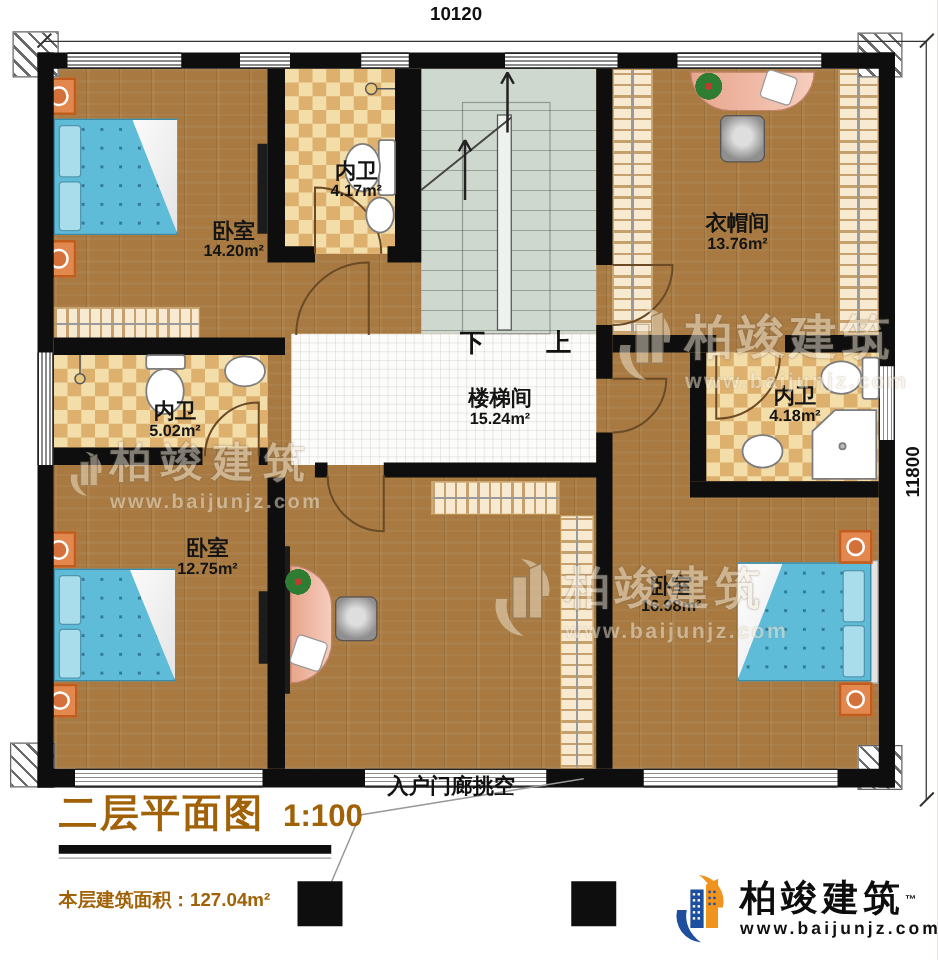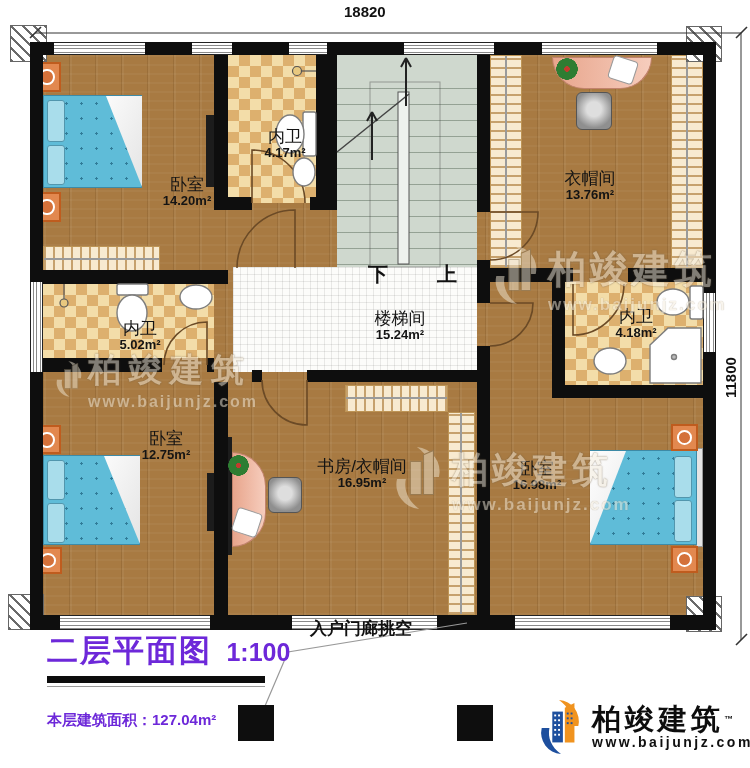--- a/index.html
+++ b/index.html
@@ -43,31 +43,31 @@
   .hb{background:#e4e4e4;border:1px solid #9b9b9b;box-sizing:border-box;}
   .stand{background:#e2884f;border:2px solid #bf5c1e;box-sizing:border-box;}
   .stand::after{content:"";position:absolute;inset:18%;border:2px solid #fff;border-radius:50%;background:#d4713a;}
   .tv{background:#1c1c1c;}
   .chair{background:radial-gradient(circle at 50% 45%,#dedede 0 28%,#8f8f8f 72%);border:1px solid #555;border-radius:6px;}
   .plant{background:radial-gradient(circle,#c23b2e 0 18%,#2e7d32 19% 68%,rgba(46,125,50,0) 70%);}
   .stool{background:#fff;border:1px solid #999;border-radius:4px;transform:rotate(18deg);}
   .salmon{background:linear-gradient(90deg,#e8a58c,#f6cdbd);border:1px solid #c2836d;box-sizing:border-box;}
   
   .rlabel{z-index:5;text-align:center;color:#141414;transform:translateX(-50%);white-space:nowrap;}
-  .rlabel .rn{font-size:17px;font-weight:normal;line-height:18px;}
+  .rlabel .rn{font-size:17px;font-weight:bold;line-height:18px;}
   .rlabel .ra{font-size:13px;font-weight:bold;line-height:14px;}
   .updown{z-index:5;font-size:20px;font-weight:bold;color:#111;}
   .dimtxt{z-index:5;font-size:15px;font-weight:bold;color:#111;}
   #linework{position:absolute;left:0;top:0;z-index:4;pointer-events:none;}
   
   .wm{z-index:6;display:flex;align-items:flex-start;opacity:.5;pointer-events:none;}
   .wm .wtxt .big{font-weight:bold;color:#f4ecdc;text-shadow:0 0 1px #6b5a40,0 0 2px #6b5a40;white-space:nowrap;}
   .wm .wtxt .url{font-weight:bold;color:#f4ecdc;text-shadow:0 0 1px #6b5a40;white-space:nowrap;}
   
-  .tblock{z-index:5;color:#6d28d9;}
+  .tblock{z-index:5;color:#a16207;}
   #main-title{font-size:31px;font-weight:bold;letter-spacing:2px;}
   #scale-note{font-size:25px;font-weight:bold;}
   .statline{font-size:15px;font-weight:bold;}
   #porch-label{z-index:5;font-size:17px;font-weight:bold;color:#111;}
   .col{background:#0e0e0e;z-index:5;}
   
   #brandmark{z-index:6;display:flex;align-items:center;gap:6px;}
   #brand-name{font-size:29px;font-weight:bold;color:#0d0d0d;letter-spacing:4px;white-space:nowrap;line-height:30px;}
   #brand-tm{font-size:9px;vertical-align:top;}
   #brand-url{font-size:14px;font-weight:bold;color:#101010;letter-spacing:2.5px;white-space:nowrap;}
@@ -238,33 +238,29 @@
     <div class="ra">15.24m²</div>
   </div>
   <div class="a rlabel" style="left:636px;top:308px">
     <div class="rn">内卫</div>
     <div class="ra">4.18m²</div>
   </div>
   <div class="a rlabel" style="left:166px;top:430px">
     <div class="rn">卧室</div>
     <div class="ra">12.75m²</div>
   </div>
-  <div class="a rlabel" style="left:362px;top:458px">
-    <div class="rn">书房/衣帽间</div>
-    <div class="ra">16.95m²</div>
-  </div>
   <div class="a rlabel" style="left:537px;top:460px">
     <div class="rn">卧室</div>
     <div class="ra">16.98m²</div>
   </div>
 
   <div class="a updown" style="left:368px;top:261px">下</div>
   <div class="a updown" style="left:437px;top:261px">上</div>
 
-  <div class="a dimtxt" style="left:344px;top:3px">18820</div>
+  <div class="a dimtxt" style="left:344px;top:3px">10120</div>
   <div class="a dimtxt" style="left:722px;top:398px;transform-origin:left top;transform:rotate(-90deg)">11800</div>
 
   <div class="a wm" style="left:52px;top:348px">
     <svg width="34" height="62" viewBox="0 0 54 58">
       <path d="M8 30 A22 22 0 0 0 28 57 C18 50 14 40 16 30 Z" fill="#efe6d2"></path>
       <path d="M46 28 A22 22 0 0 0 26 1 C36 8 40 18 38 28 Z" fill="#efe6d2"></path>
       <rect x="20" y="14" width="10" height="30" fill="#efe6d2" stroke="#8a7a5e" stroke-width="1"></rect>
       <path d="M32 8 L41 4 L41 44 L32 44 Z" fill="#efe6d2" stroke="#8a7a5e" stroke-width="1"></path>
     </svg>
     <div class="wtxt" style="margin-left:2px">

